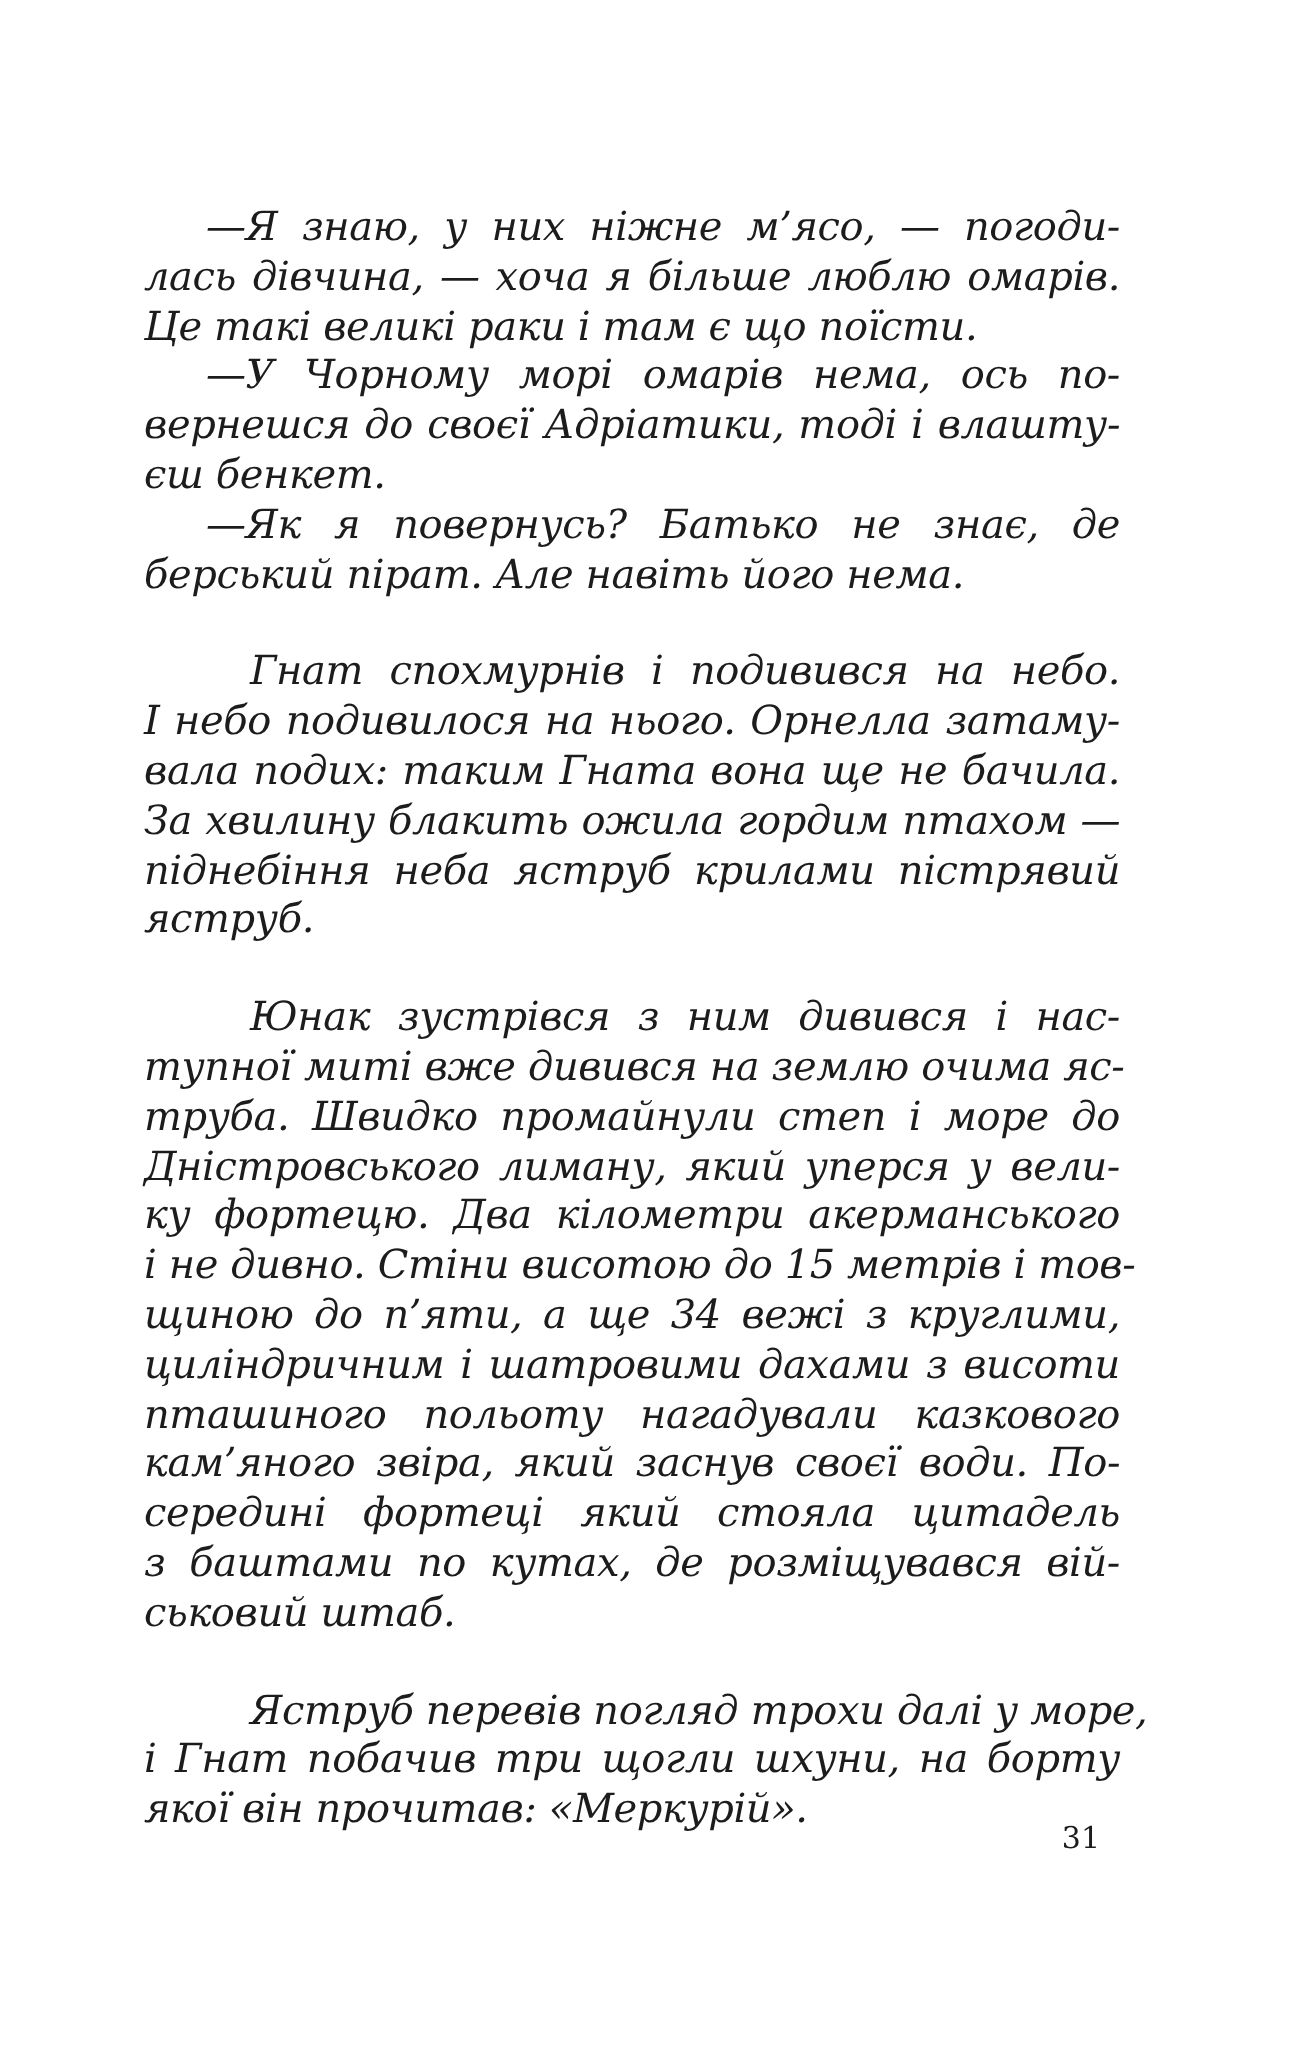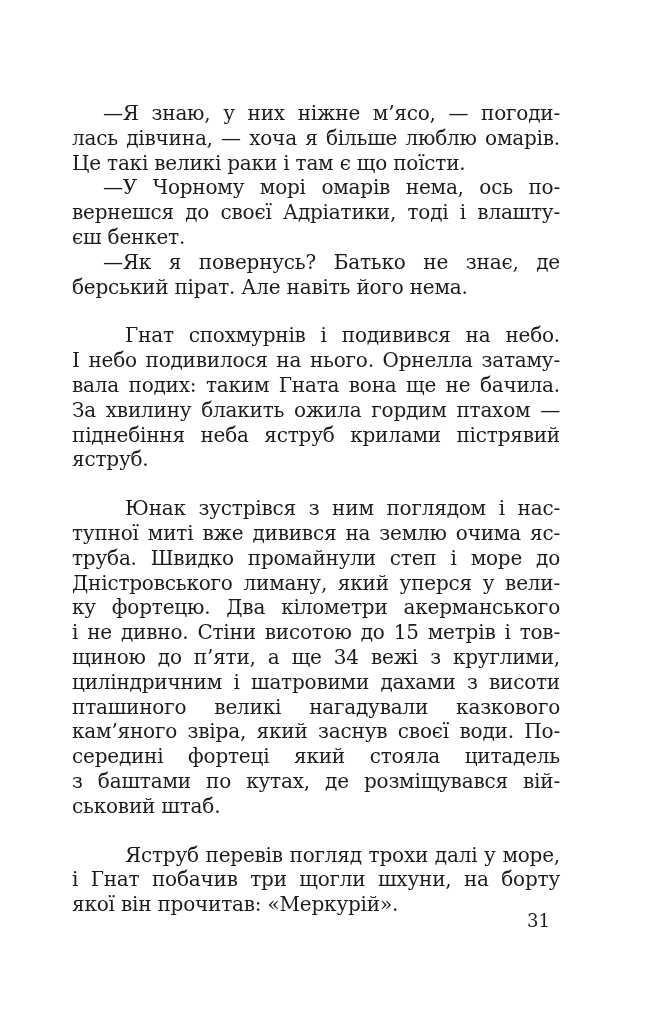--- a/index.html
+++ b/index.html
@@ -23,20 +23,21 @@
   }
   .text-block {
     position: absolute;
     left: 72px;
     top: 101px;
     width: 488px;
     color: #1c1c1c;
     font-size: 20px;
     line-height: 24.8px;
     letter-spacing: -0.2px;
+    font-style: italic;
   }
   .paragraph {
     margin: 0;
     padding: 0;
   }
   .line {
     min-height: 24.8px;
     text-align: justify;
     text-align-last: justify;
     white-space: nowrap;
@@ -53,21 +54,21 @@
     padding-left: 31px;
   }
   .page-number {
     position: absolute;
     left: 72px;
     top: 910px;
     width: 488px;
     box-sizing: border-box;
     padding-right: 10px;
     text-align: right;
-    font-size: 18px;
+    font-size: 15px;
     color: #1c1c1c;
   }
 </style>
 </head>
 <body>
 
 <div class="page">
   <div class="text-block">
       <div class="paragraph">
         <div class="line first-dialog">—Я знаю, у них ніжне м’ясо, — погоди-</div>
@@ -85,29 +86,29 @@
       </div>
       <div class="paragraph">
         <div class="line first-plain">Гнат спохмурнів і подивився на небо.</div>
         <div class="line">І небо подивилося на нього. Орнелла затаму-</div>
         <div class="line">вала подих: таким Гната вона ще не бачила.</div>
         <div class="line">За хвилину блакить ожила гордим птахом —</div>
         <div class="line">піднебіння неба яструб крилами пістрявий</div>
         <div class="line para-end">яструб.</div>
       </div>
       <div class="paragraph">
-        <div class="line first-plain">Юнак зустрівся з ним поглядом і нас-</div>
+        <div class="line first-plain">Юнак зустрівся з ним дивився і нас-</div>
         <div class="line">тупної миті вже дивився на землю очима яс-</div>
         <div class="line">труба. Швидко промайнули степ і море до</div>
         <div class="line">Дністровського лиману, який уперся у вели-</div>
         <div class="line">ку фортецю. Два кілометри акерманського</div>
         <div class="line">і не дивно. Стіни висотою до 15 метрів і тов-</div>
         <div class="line">щиною до п’яти, а ще 34 вежі з круглими,</div>
         <div class="line">циліндричним і шатровими дахами з висоти</div>
-        <div class="line">пташиного великі нагадували казкового</div>
+        <div class="line">пташиного польоту нагадували казкового</div>
         <div class="line">кам’яного звіра, який заснув своєї води. По-</div>
         <div class="line">середині фортеці який стояла цитадель</div>
         <div class="line">з баштами по кутах, де розміщувався вій-</div>
         <div class="line para-end">ськовий штаб.</div>
       </div>
       <div class="paragraph">
         <div class="line first-plain">Яструб перевів погляд трохи далі у море,</div>
         <div class="line">і Гнат побачив три щогли шхуни, на борту</div>
         <div class="line para-end">якої він прочитав: «Меркурій».</div>
       </div>

